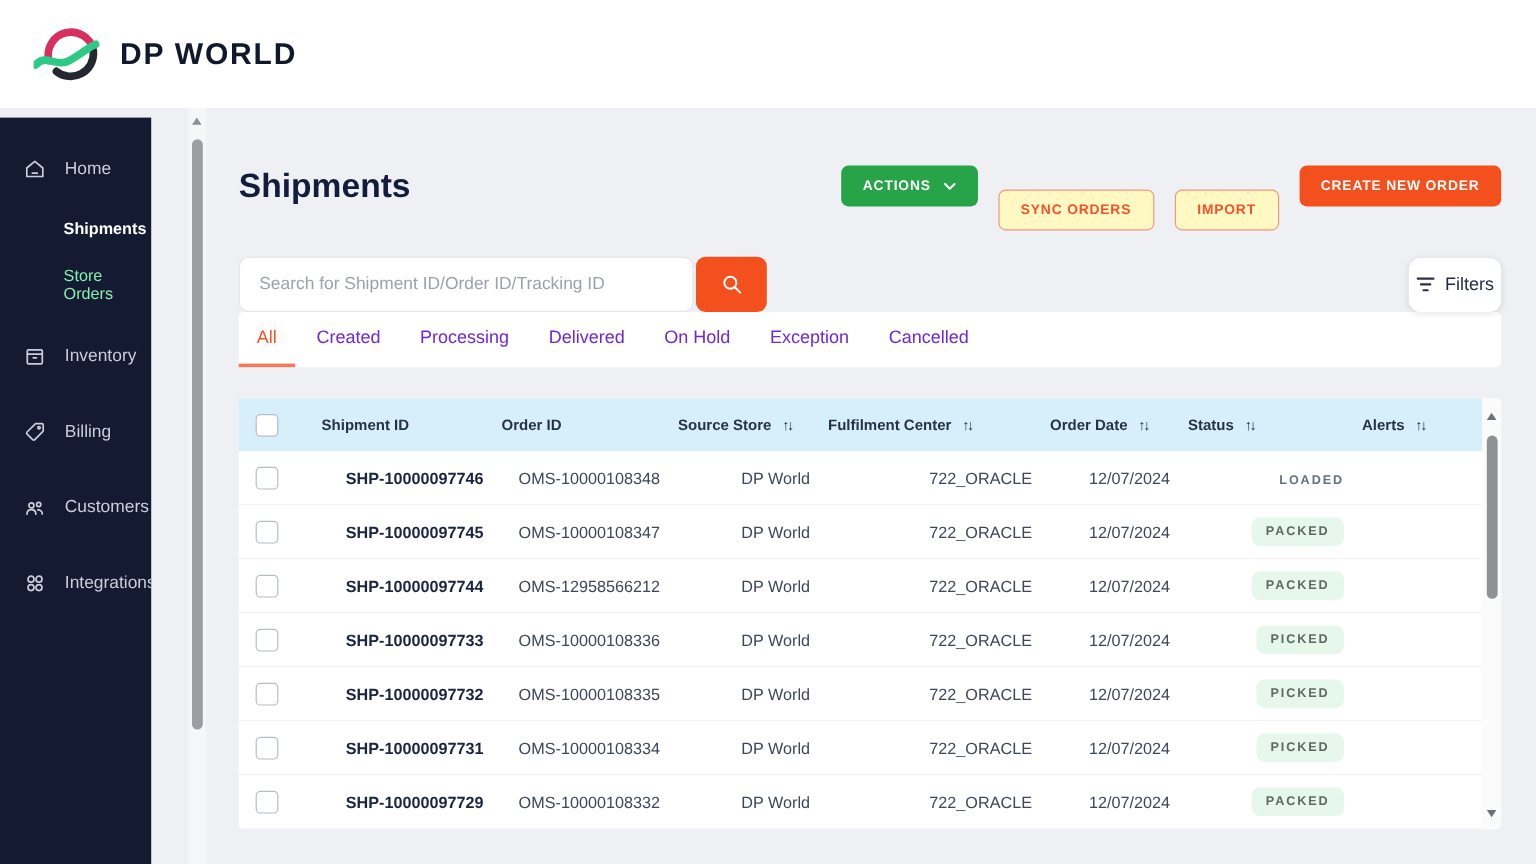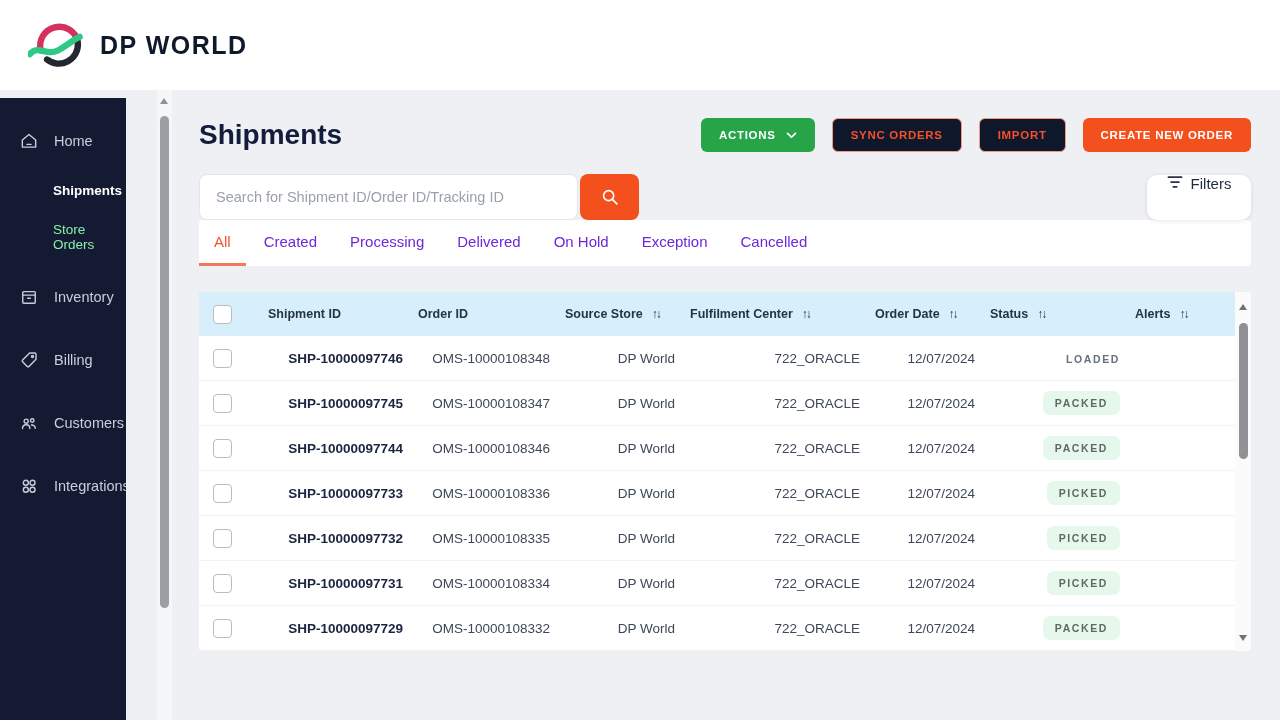--- a/index.html
+++ b/index.html
@@ -33,30 +33,30 @@
   .side-scroll .thumb{position:absolute;top:26px;left:3px;width:9px;height:492px;background:#9b9ea3;border-radius:5px;}
 
   
   .content{position:absolute;top:90px;left:172px;width:1108px;height:630px;padding:0 29px 0 27px;}
 
   .page-head{margin-top:28px;display:flex;align-items:center;justify-content:space-between;}
   .page-title{font-size:28px;font-weight:700;color:var(--title);}
   .head-actions{display:flex;gap:17px;align-items:center;}
   .btn{height:34px;border:none;border-radius:6px;font-family:inherit;font-size:11.5px;font-weight:700;letter-spacing:.7px;padding:0 18px;cursor:pointer;display:flex;align-items:center;gap:10px;}
   .btn-green{background:var(--green);color:#fff;}
-  .btn-outline{background:#0f172a;border:1px solid var(--accent-soft);color:#f4512c;}
+  .btn-outline{background:#fef9c3;border:1px solid var(--accent-soft);color:#f4512c;margin-top:40px;}
   .btn-solid{background:var(--accent);color:#fff;}
   .chev svg{display:block;width:11px;height:7px;stroke:#fff;stroke-width:2;fill:none;stroke-linecap:round;stroke-linejoin:round;}
 
   .search-row{margin-top:22px;display:flex;align-items:center;}
   .search-input{width:379px;height:46px;background:#fff;border:1px solid #e4e6ea;border-radius:8px;padding:0 16px;font-family:inherit;font-size:14.5px;color:#333;outline:none;}
   .search-input::placeholder{color:#9aa1ac;}
   .search-btn{width:59px;height:46px;margin-left:2px;background:var(--accent);border:none;border-radius:8px;cursor:pointer;display:flex;align-items:center;justify-content:center;}
   .search-btn svg{width:22px;height:22px;stroke:#fff;stroke-width:1.8;fill:none;stroke-linecap:round;}
-  .filters-btn{margin-left:auto;width:104px;height:45px;background:#fff;border:none;border-radius:10px;box-shadow:0 1px 5px rgba(20,26,49,.10);display:flex;justify-content:center;gap:8px;font-family:inherit;font-size:15px;color:#1f2940;cursor:pointer;}
+  .filters-btn{margin-left:auto;width:77px;height:45px;background:#fff;border:none;border-radius:10px;box-shadow:0 1px 5px rgba(20,26,49,.10);display:flex;align-items:center;justify-content:center;gap:8px;font-family:inherit;font-size:15px;color:#1f2940;cursor:pointer;}
   .filters-btn svg{width:16px;height:14px;stroke:#2a3247;stroke-width:2;fill:none;stroke-linecap:round;}
 
   .tabs{height:46px;background:#fff;border-radius:4px;display:flex;align-items:stretch;padding:0;}
   .tab{display:flex;align-items:center;padding:0 15px;font-size:15px;color:#6d28d9;cursor:pointer;border-bottom:3px solid transparent;margin-right:3px;}
   .tab.active{color:#f4512c;border-bottom-color:#f4785a;}
 
   
   .table-card{position:relative;margin-top:26px;height:359px;background:#fff;border-radius:4px;}
   .tgrid{display:grid;grid-template-columns:54px 150px 147px 125px 185px 115px 145px 1fr;align-items:center;}
   .thead{height:44px;background:var(--head-blue);margin-right:16px;font-size:12.5px;font-weight:600;color:#273247;}
@@ -255,21 +255,21 @@
     <div class="td">722_ORACLE</div>
     <div class="td">12/07/2024</div>
     <div class="td" style="padding-left:15px"><span class="badge green">PACKED</span></div>
     <div class="td"></div>
   </div>
         <div class="trow tgrid">
     <div class="cb-cell">
             <span class="cb"></span>
           </div>
     <div class="td td-ship">SHP-10000097744</div>
-    <div class="td">OMS-10000108346</div>
+    <div class="td">OMS-12958566212</div>
     <div class="td">DP World</div>
     <div class="td">722_ORACLE</div>
     <div class="td">12/07/2024</div>
     <div class="td" style="padding-left:15px"><span class="badge green">PACKED</span></div>
     <div class="td"></div>
   </div>
         <div class="trow tgrid">
     <div class="cb-cell">
             <span class="cb"></span>
           </div>

